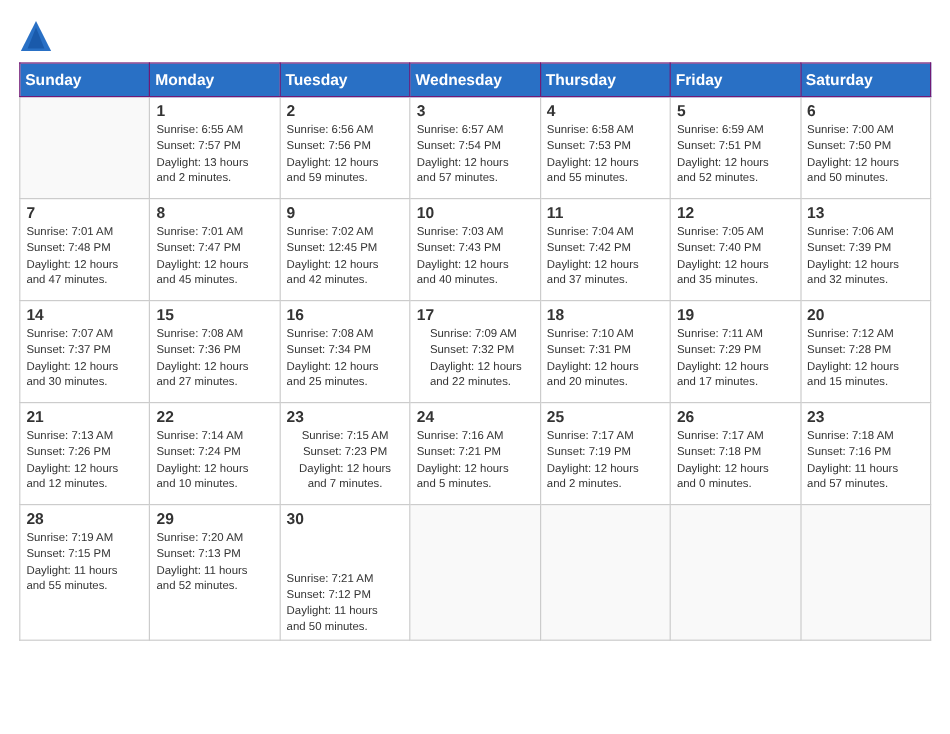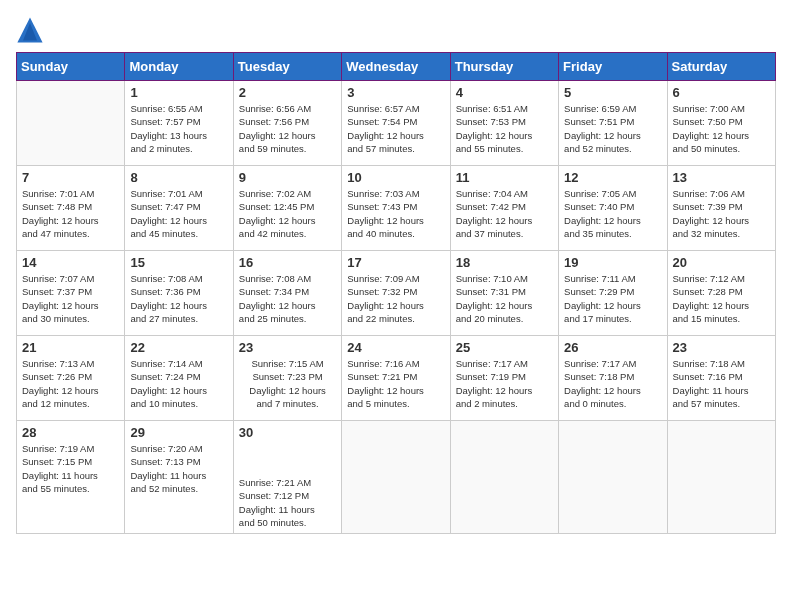--- a/index.html
+++ b/index.html
@@ -142,21 +142,21 @@
         </td>
         <td>
           <div class="day-number">3</div>
           <div class="day-info" style="white-space: pre-line;">Sunrise: 6:57 AM
 Sunset: 7:54 PM
 Daylight: 12 hours
 and 57 minutes.</div>
         </td>
         <td>
           <div class="day-number">4</div>
-          <div class="day-info" style="white-space: pre-line;">Sunrise: 6:51 AM
+          <div class="day-info" style="white-space: pre-line;">Sunrise: 6:58 AM
 Sunset: 7:53 PM
 Daylight: 12 hours
 and 55 minutes.</div>
         </td>
         <td>
           <div class="day-number">5</div>
           <div class="day-info" style="white-space: pre-line;">Sunrise: 6:59 AM
 Sunset: 7:51 PM
 Daylight: 12 hours
 and 52 minutes.</div>
@@ -237,21 +237,21 @@
         </td>
         <td>
           <div class="day-number">16</div>
           <div class="day-info" style="white-space: pre-line;">Sunrise: 7:08 AM
 Sunset: 7:34 PM
 Daylight: 12 hours
 and 25 minutes.</div>
         </td>
         <td>
           <div class="day-number">17</div>
-          <div class="day-info" style="white-space: pre-line;">Sunrise: 7:09 AM
+          <div class="day-info" style="white-space: pre-line; margin-left: 11px;">Sunrise: 7:09 AM
 Sunset: 7:32 PM
 Daylight: 12 hours
 and 22 minutes.</div>
         </td>
         <td>
           <div class="day-number">18</div>
           <div class="day-info" style="white-space: pre-line;">Sunrise: 7:10 AM
 Sunset: 7:31 PM
 Daylight: 12 hours
 and 20 minutes.</div>

